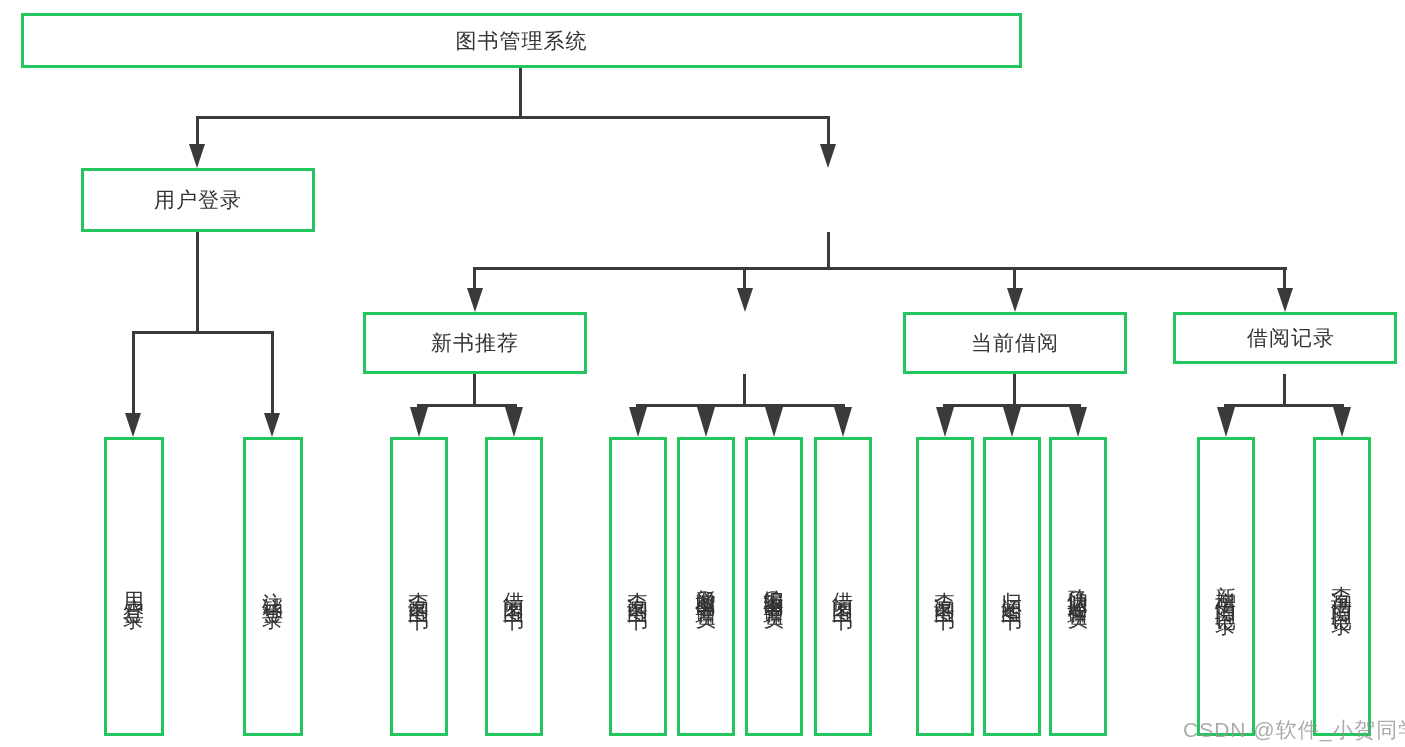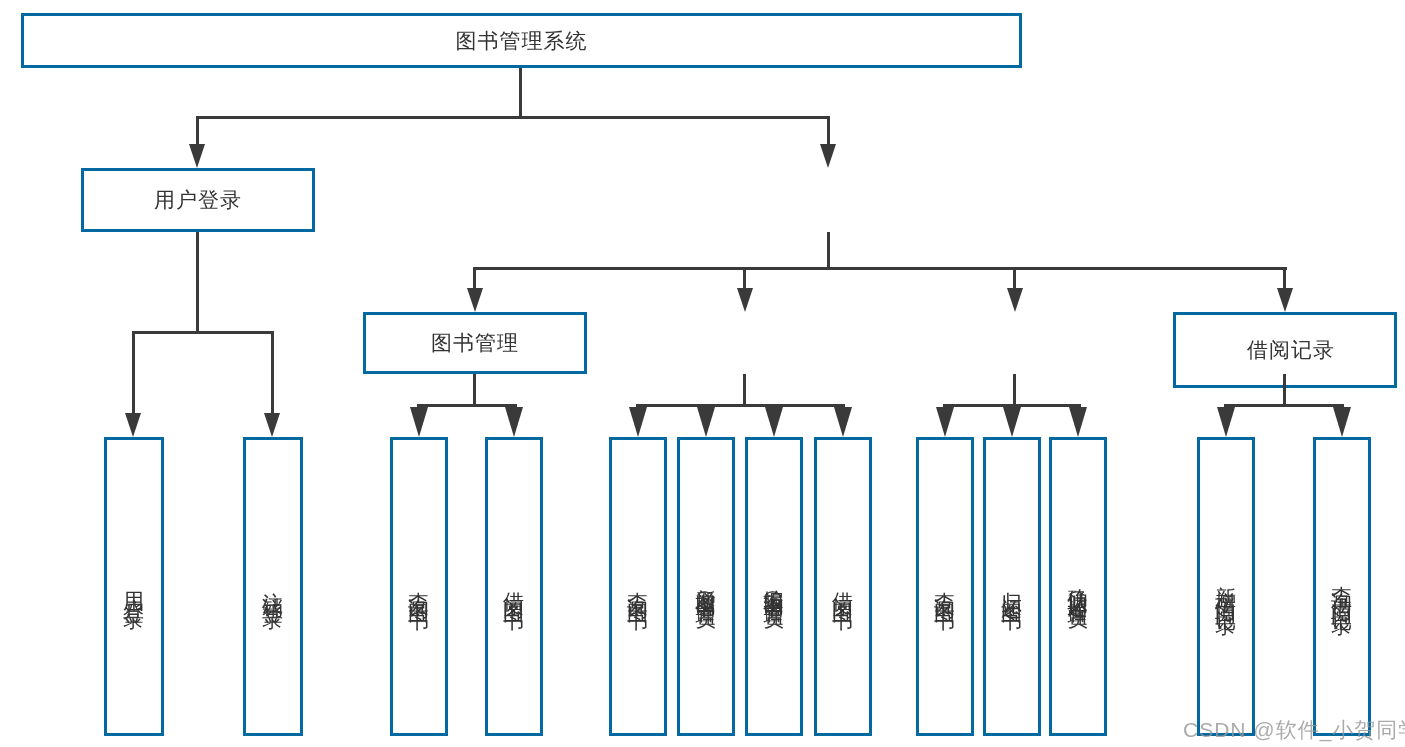--- a/index.html
+++ b/index.html
@@ -6,21 +6,21 @@
   #canvas{
     position:relative;
     width:1405px;height:747px;
     background:#fff;
     font-family:"Liberation Sans","DejaVu Sans",sans-serif;
     overflow:hidden;
   }
   .box{
     position:absolute;
     box-sizing:border-box;
-    border:3px solid #0369a1;
+    border:3px solid #22c55e;
     background:#ffffff;
     display:flex;
     align-items:center;
     justify-content:center;
     color:#333333;
     font-size:21px;
     letter-spacing:1px;
     text-align:center;
   }
   .vbox span{
@@ -92,23 +92,26 @@
   <div class="vline" style="left:473px;top:267px;width:3px;height:21px;"></div>
   <div class="vline" style="left:743px;top:267px;width:3px;height:21px;"></div>
   <div class="vline" style="left:1013px;top:267px;width:3px;height:21px;"></div>
   <div class="vline" style="left:1283px;top:267px;width:3px;height:21px;"></div>
   <div class="arrow" style="left:467px;top:288px;"></div>
   <div class="arrow" style="left:737px;top:288px;"></div>
   <div class="arrow" style="left:1007px;top:288px;"></div>
   <div class="arrow" style="left:1277px;top:288px;"></div>
 
   <div class="box" style="left:363px;top:312px;width:224px;height:62px;">
-    <span>图书管理</span>
+    <span>新书推荐</span>
   </div>
-  <div class="box" style="left:1173px;top:312px;width:224px;height:76px;padding-left:12px;">
+  <div class="box" style="left:903px;top:312px;width:224px;height:62px;">
+    <span>当前借阅</span>
+  </div>
+  <div class="box" style="left:1173px;top:312px;width:224px;height:52px;padding-left:12px;">
     <span>借阅记录</span>
   </div>
 
   <div class="vline" style="left:473px;top:374px;width:3px;height:32px;"></div>
   <div class="hline" style="left:417px;top:404px;width:100px;height:3px;"></div>
   <div class="arrow big" style="left:410px;top:407px;"></div>
   <div class="arrow big" style="left:505px;top:407px;"></div>
 
   <div class="vline" style="left:743px;top:374px;width:3px;height:32px;"></div>
   <div class="hline" style="left:636px;top:404px;width:209px;height:3px;"></div>

